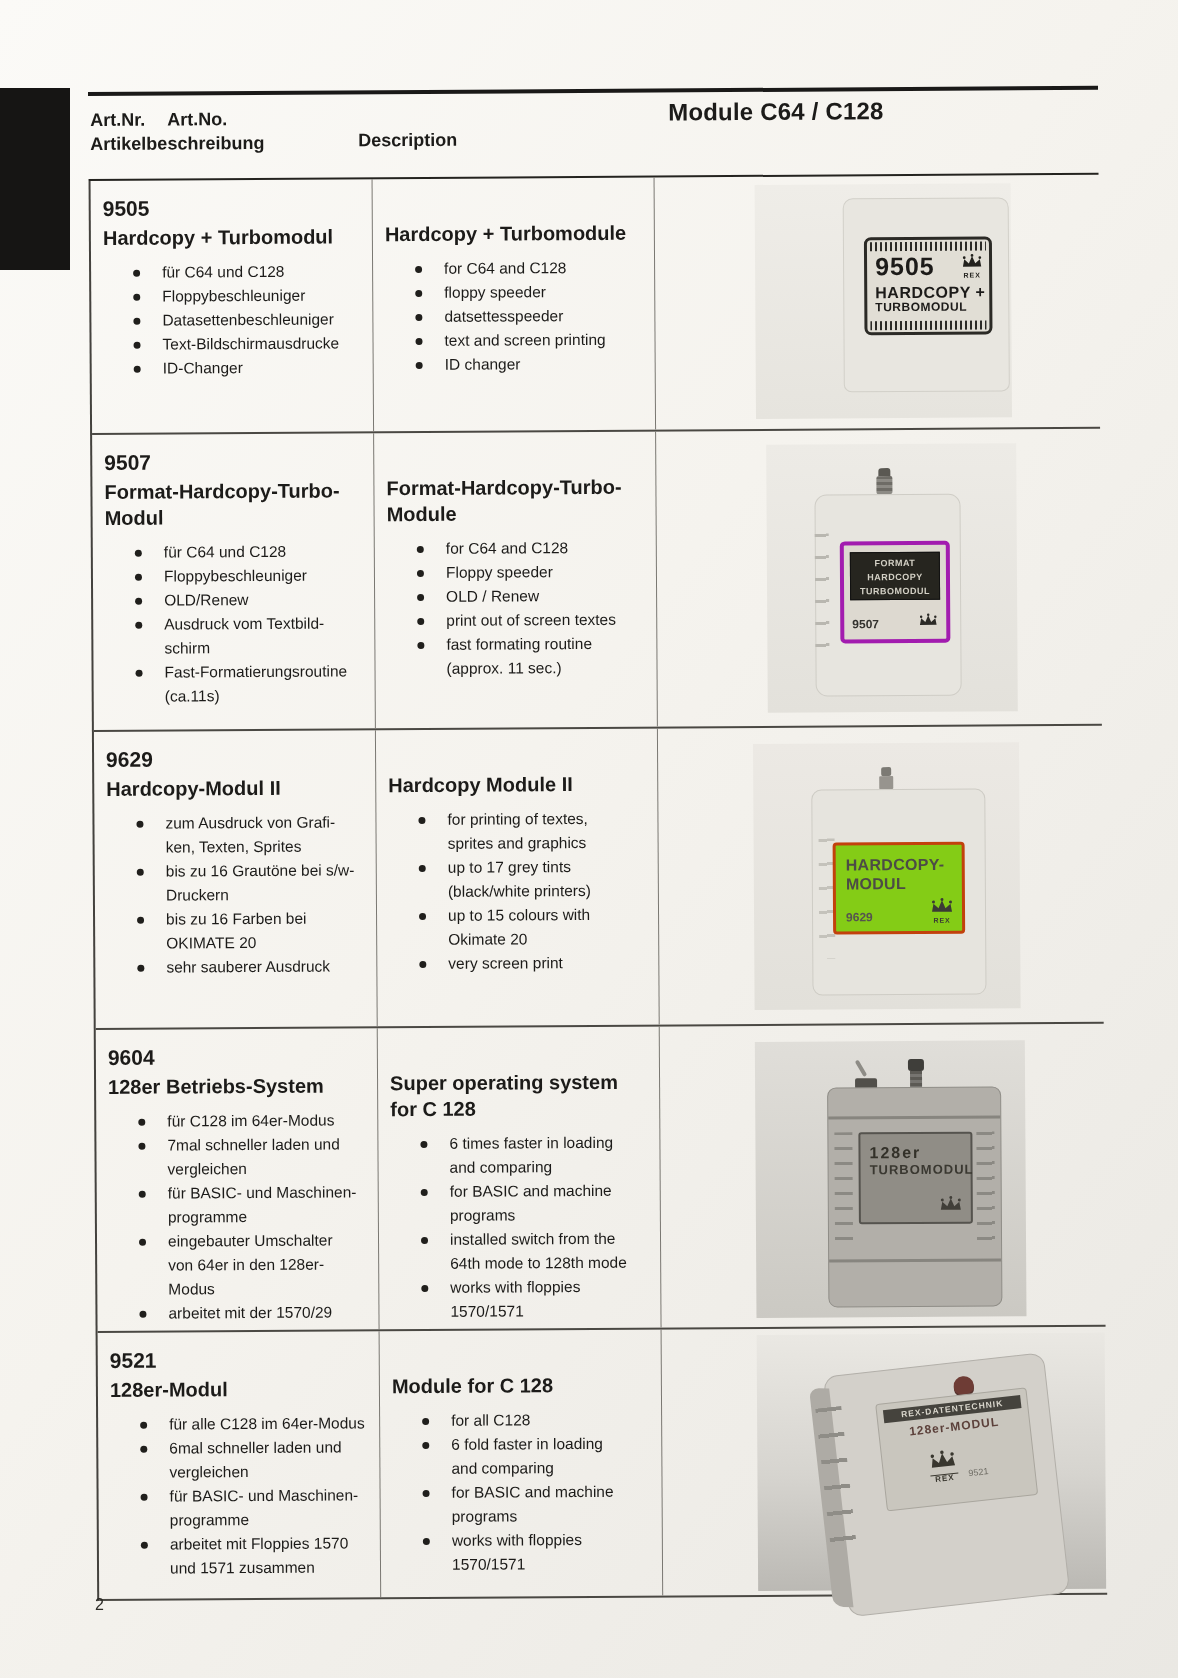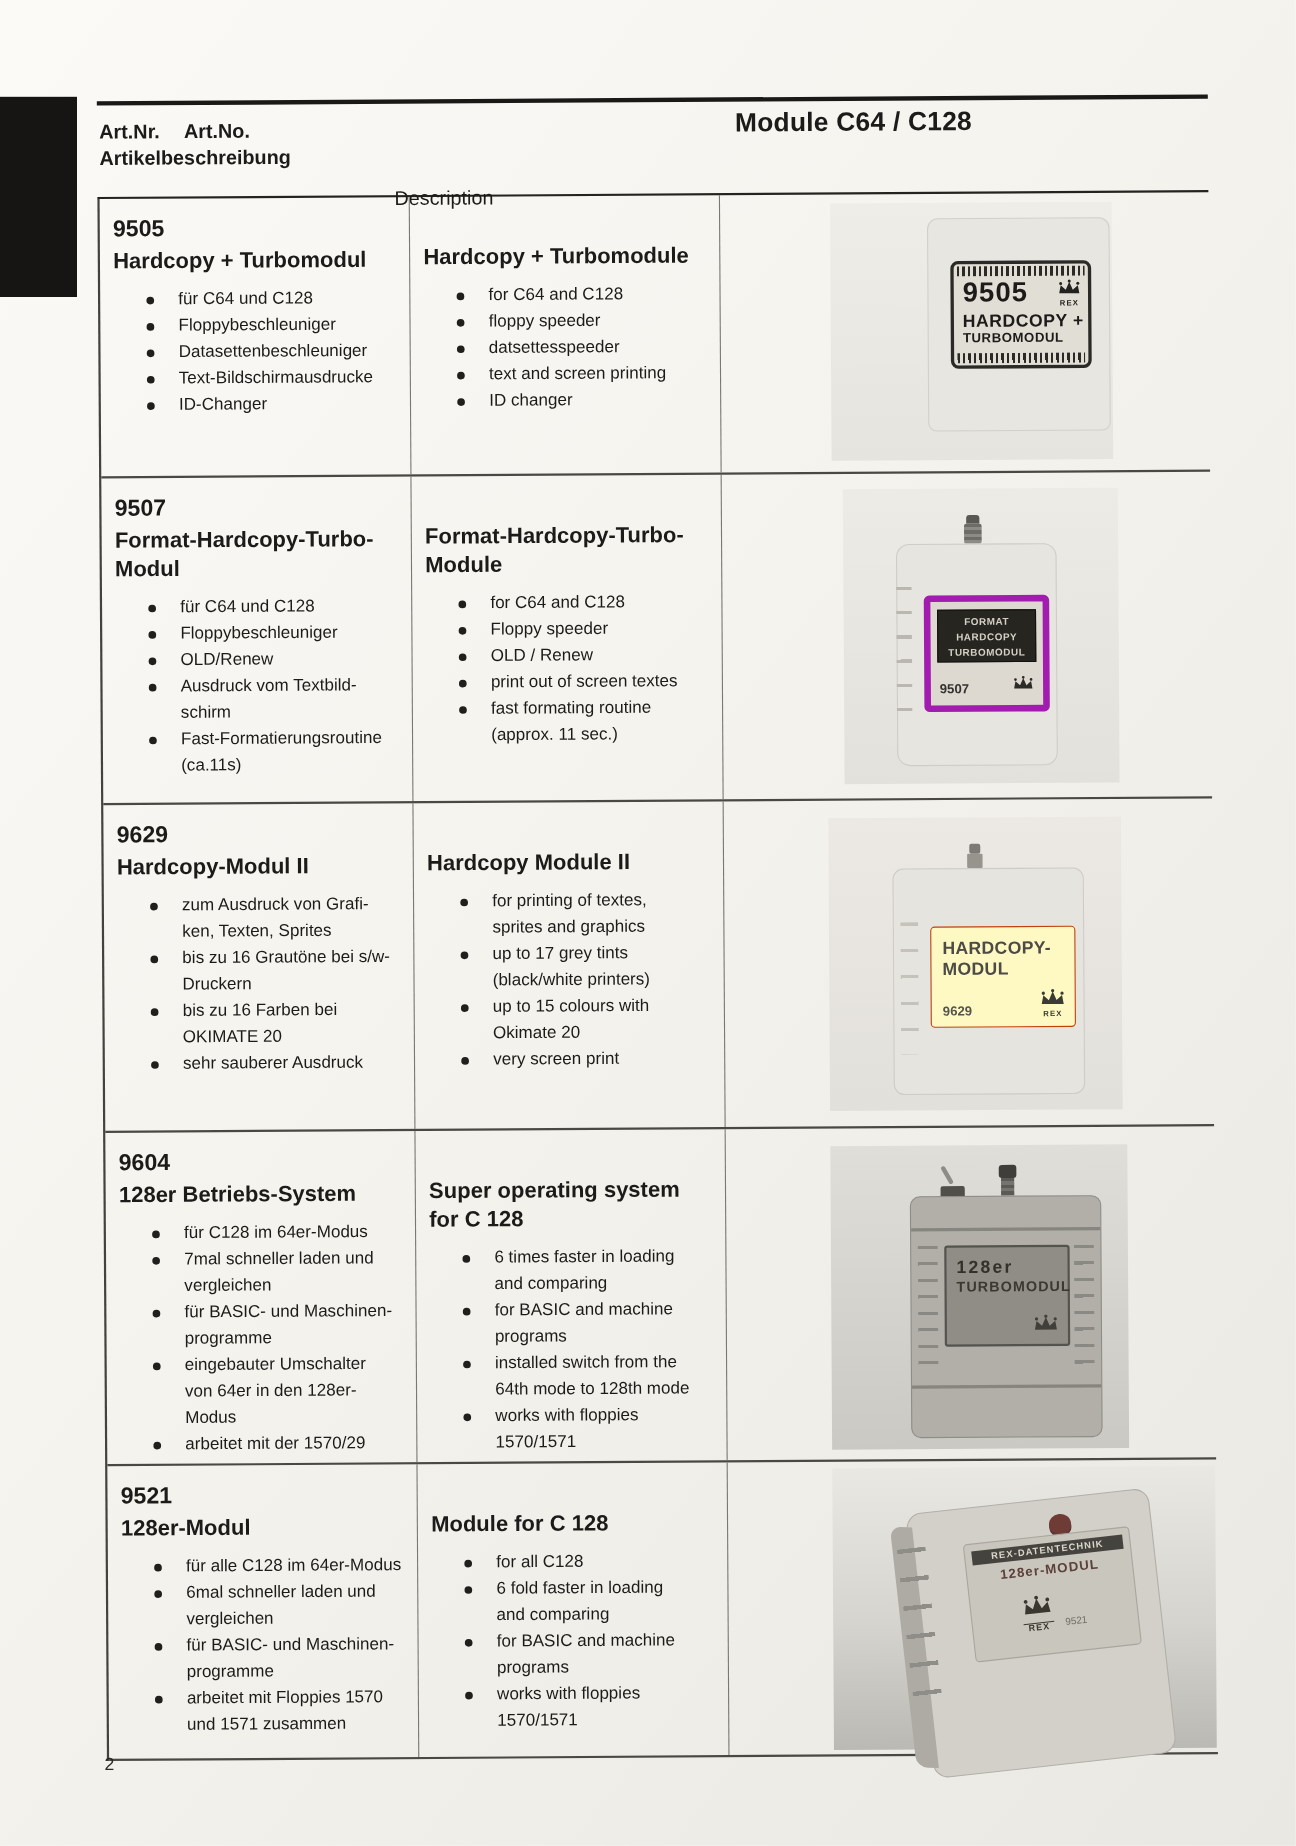--- a/index.html
+++ b/index.html
@@ -11,21 +11,21 @@
     overflow:hidden;position:relative;
   }
   .side-tab{position:absolute;left:0;top:88px;width:70px;height:182px;background:#161514;}
 
   .catalog{position:absolute;left:88px;top:92px;width:1010px;transform:rotate(-0.35deg);transform-origin:left top;}
 
   
   .cat-header{position:relative;height:83px;border-top:4px solid #1a1918;border-bottom:2px solid #24231f;}
   .h-left{position:absolute;left:2px;top:12px;font-weight:bold;font-size:18px;line-height:24px;}
   .h-left .gap{display:inline-block;width:22px;}
-  .h-desc{position:absolute;left:270px;top:36px;font-weight:normal;font-size:18px;margin-top:40px;}
+  .h-desc{position:absolute;left:270px;top:36px;font-weight:bold;font-size:18px;}
   .h-title{position:absolute;left:580px;top:6px;font-weight:bold;font-size:24px;letter-spacing:.2px;}
 
   
   .rows{border-left:2px solid #44423e;}
   .row{position:relative;display:flex;border-bottom:2px solid #4a4843;}
   .col{box-sizing:border-box;position:relative;}
   .col.de{width:282px;border-right:1px solid #7a7872;padding:16px 6px 0 12px;}
   .col.en{width:282px;border-right:1px solid #7a7872;padding:16px 6px 0 12px;}
   .col.photo{flex:1;}
 
@@ -55,34 +55,34 @@
   .l1-l2{position:absolute;left:8px;top:44px;font-weight:bold;font-size:16px;letter-spacing:.5px;}
   .l1-l3{position:absolute;left:8px;top:60px;font-weight:bold;font-size:12px;letter-spacing:.5px;}
 
   
   .pa2{left:110px;top:14px;width:250px;height:268px;background:linear-gradient(180deg,#edebe6,#e3e1db);}
   .btn2{position:absolute;left:108px;top:24px;width:20px;height:26px;}
   .btn2 .cap{position:absolute;left:4px;top:0;width:12px;height:8px;background:#5a5852;border-radius:3px 3px 0 0;}
   .btn2 .stem{position:absolute;left:2px;top:8px;width:16px;height:18px;background:repeating-linear-gradient(180deg,#6e6c66 0 3px,#8d8b85 3px 6px);border-radius:2px;}
   .cart2{left:48px;top:50px;width:144px;height:200px;background:#e7e5df;border:1px solid #cfcdc6;border-radius:12px;}
   .cart2 .notches{position:absolute;left:-1px;top:38px;width:14px;height:130px;background:repeating-linear-gradient(180deg,#b9b7b0 0 3px,transparent 3px 22px);}
-  .lbl2{position:absolute;left:24px;top:46px;width:102px;height:94px;background:#ddd9d0;border-radius:5px;border:6px solid #a21caf;}
+  .lbl2{position:absolute;left:24px;top:46px;width:102px;height:94px;background:#ddd9d0;border-radius:5px;border:4px solid #a21caf;}
   .darkbox{position:absolute;left:6px;top:7px;right:6px;height:48px;background:#26251f;border:1px solid #111;color:#d3d0c5;text-align:center;font-weight:bold;font-size:9px;line-height:14px;letter-spacing:.5px;padding-top:3px;box-sizing:border-box;}
   .l2-bottom{position:absolute;left:8px;bottom:8px;right:8px;display:flex;justify-content:space-between;align-items:flex-end;}
   .l2-art{font-weight:bold;font-size:12px;color:#33322e;}
   .l2-crown{color:#2c2b27;}
 
   
   .pa3{left:95px;top:16px;width:266px;height:266px;background:linear-gradient(180deg,#ece9e4,#e2e0da);}
   .btn3{position:absolute;left:126px;top:24px;width:14px;height:22px;}
   .btn3 .cap{position:absolute;left:2px;top:0;width:10px;height:9px;background:#7c7a74;border-radius:2px;}
   .btn3 .stem{position:absolute;left:0;top:9px;width:14px;height:13px;background:#97948e;border-radius:1px;}
   .cart3{left:58px;top:46px;width:172px;height:204px;background:#e6e4de;border:1px solid #ceccc5;border-radius:10px;}
   .cart3 .notches{position:absolute;left:6px;top:48px;width:16px;height:120px;background:repeating-linear-gradient(180deg,#c4c2bb 0 3px,transparent 3px 24px);}
-  .lbl3{position:absolute;left:33px;top:52px;width:132px;height:92px;background:#fef9c3;border:1px solid #c2410c;border-radius:4px;padding:10px 0 0 10px;box-sizing:border-box;}
+  .lbl3{position:absolute;left:20px;top:52px;width:132px;height:92px;background:#84cc16;border:3px solid #c2410c;border-radius:4px;padding:10px 0 0 10px;box-sizing:border-box;}
   .l3-l1,.l3-l2{font-weight:bold;font-size:16px;line-height:19px;color:#4c4b46;letter-spacing:.3px;}
   .l3-bottom{position:absolute;left:10px;bottom:7px;right:8px;display:flex;justify-content:space-between;align-items:flex-end;}
   .l3-art{font-size:12px;font-weight:bold;color:#565California;color:#56544f;}
   .l3-brand{text-align:center;color:#3b3a35;}
   .l3-brand .bname{display:block;font-size:7px;font-weight:bold;line-height:6px;letter-spacing:1px;}
 
   
   .pa4{left:95px;top:16px;width:270px;height:276px;background:linear-gradient(180deg,#dutch,#d8d6d1);background:linear-gradient(180deg,#e0ded9,#cbc9c3);}
   .toggle4{position:absolute;left:100px;top:22px;width:24px;height:26px;}
   .toggle4 .lever{position:absolute;left:4px;top:-4px;width:4px;height:18px;background:#8e8c86;transform:rotate(-30deg);border-radius:2px;}

